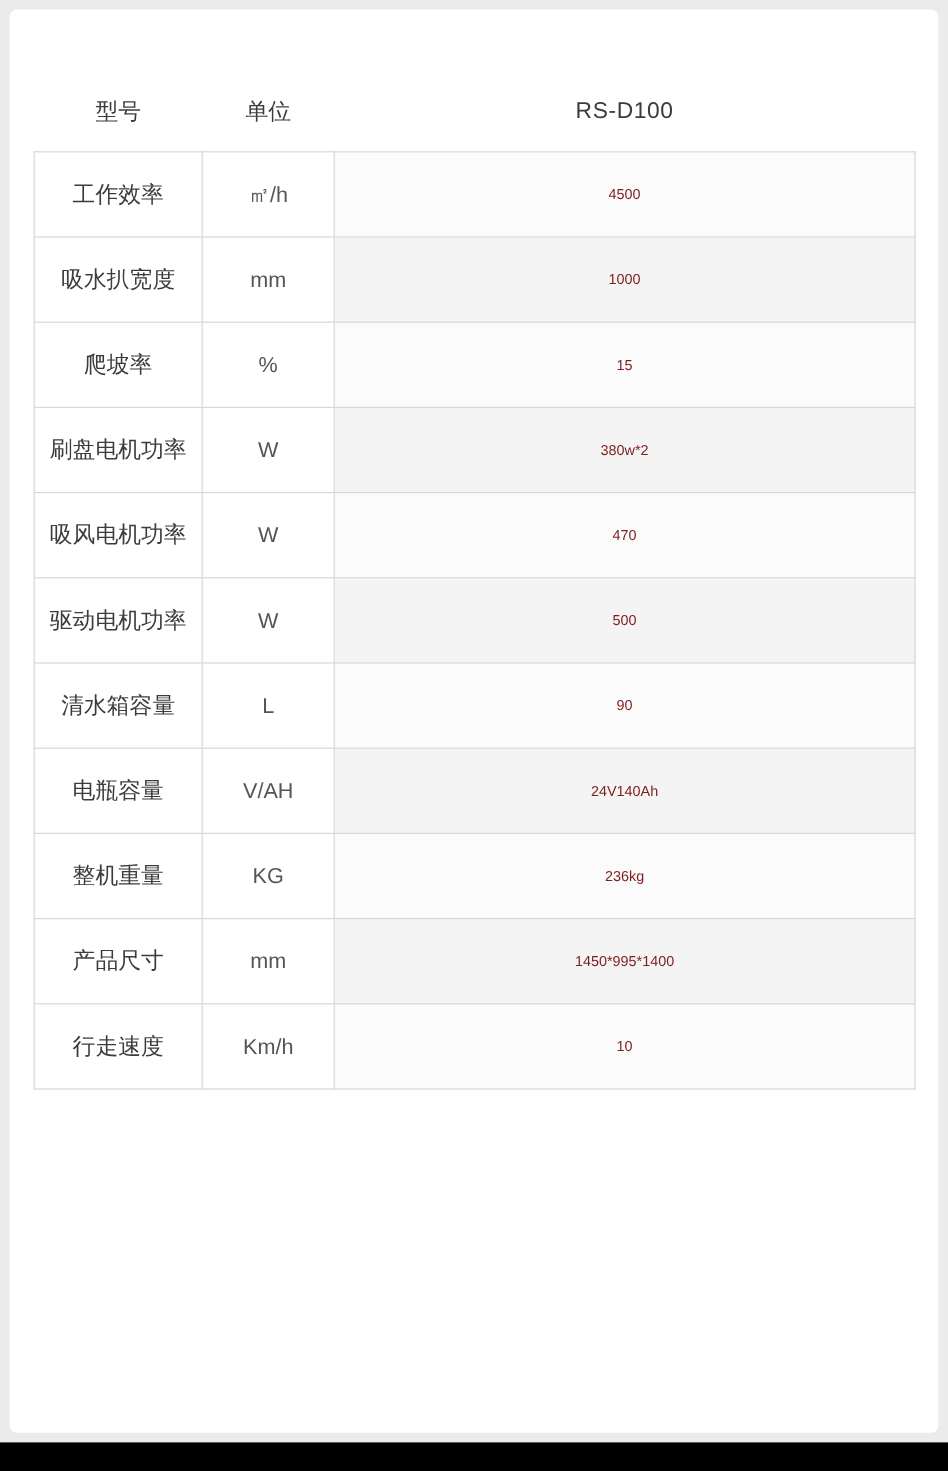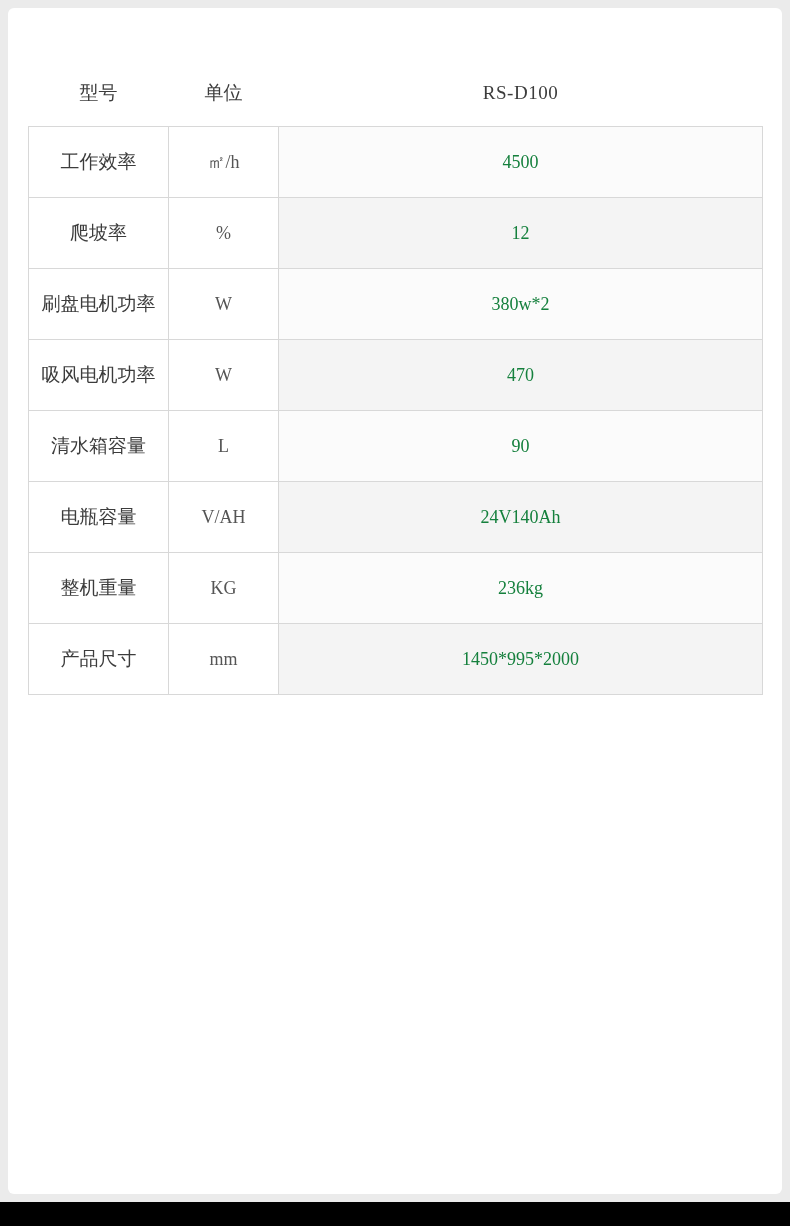--- a/index.html
+++ b/index.html
@@ -47,48 +47,46 @@
   .spec-table col.c3 { width: 484px; }
 
   .spec-table thead th {
     font-weight: normal;
     font-size: 19px;
     color: #3c3c3c;
     padding: 10px 0 20px 0;
     text-align: center;
     border: none;
     background: transparent;
-    font-family: Liberation Serif, serif;
   }
   .spec-table thead th.model-head {
     letter-spacing: 0.5px;
   }
 
   .spec-table tbody td {
     border: 1px solid #d8d8d8;
     text-align: center;
     color: #3c3c3c;
     font-size: 18px;
     height: 71px;
     vertical-align: middle;
     box-sizing: border-box;
-    font-family: Liberation Serif, serif;
   }
   .spec-table tbody td.label {
     font-size: 19px;
     background: #ffffff;
   }
   .spec-table tbody td.unit {
     font-size: 18px;
     color: #555555;
     background: #ffffff;
   }
   .spec-table tbody td.value {
-    font-size: 18px;
-    color: #15803d;
+    font-size: 12px;
+    color: #7f1d1d;
     background: #fafafa;
   }
   .spec-table tbody tr:nth-child(even) td.value {
     background: #f4f4f4;
   }
   .spec-table tbody tr:nth-child(odd) td.value {
     background: #fbfbfb;
   }
 </style>
 </head>
@@ -109,51 +107,66 @@
           <th class="model-head">RS-D100</th>
         </tr>
       </thead>
       <tbody>
         <tr>
           <td class="label">工作效率</td>
           <td class="unit">㎡/h</td>
           <td class="value">4500</td>
         </tr>
         <tr>
+          <td class="label">吸水扒宽度</td>
+          <td class="unit">mm</td>
+          <td class="value">1000</td>
+        </tr>
+        <tr>
           <td class="label">爬坡率</td>
           <td class="unit">%</td>
-          <td class="value">12</td>
+          <td class="value">15</td>
         </tr>
         <tr>
           <td class="label">刷盘电机功率</td>
           <td class="unit">W</td>
           <td class="value">380w*2</td>
         </tr>
         <tr>
           <td class="label">吸风电机功率</td>
           <td class="unit">W</td>
           <td class="value">470</td>
+        </tr>
+        <tr>
+          <td class="label">驱动电机功率</td>
+          <td class="unit">W</td>
+          <td class="value">500</td>
         </tr>
         <tr>
           <td class="label">清水箱容量</td>
           <td class="unit">L</td>
           <td class="value">90</td>
         </tr>
         <tr>
           <td class="label">电瓶容量</td>
           <td class="unit">V/AH</td>
           <td class="value">24V140Ah</td>
         </tr>
         <tr>
           <td class="label">整机重量</td>
           <td class="unit">KG</td>
           <td class="value">236kg</td>
         </tr>
         <tr>
           <td class="label">产品尺寸</td>
           <td class="unit">mm</td>
-          <td class="value">1450*995*2000</td>
+          <td class="value">1450*995*1400</td>
+        </tr>
+        <tr>
+          <td class="label">行走速度</td>
+          <td class="unit">Km/h</td>
+          <td class="value">10</td>
         </tr>
       </tbody>
     </table>
   </div>
   <div class="footer-bar"></div>
 </div>
 
 </body></html>

